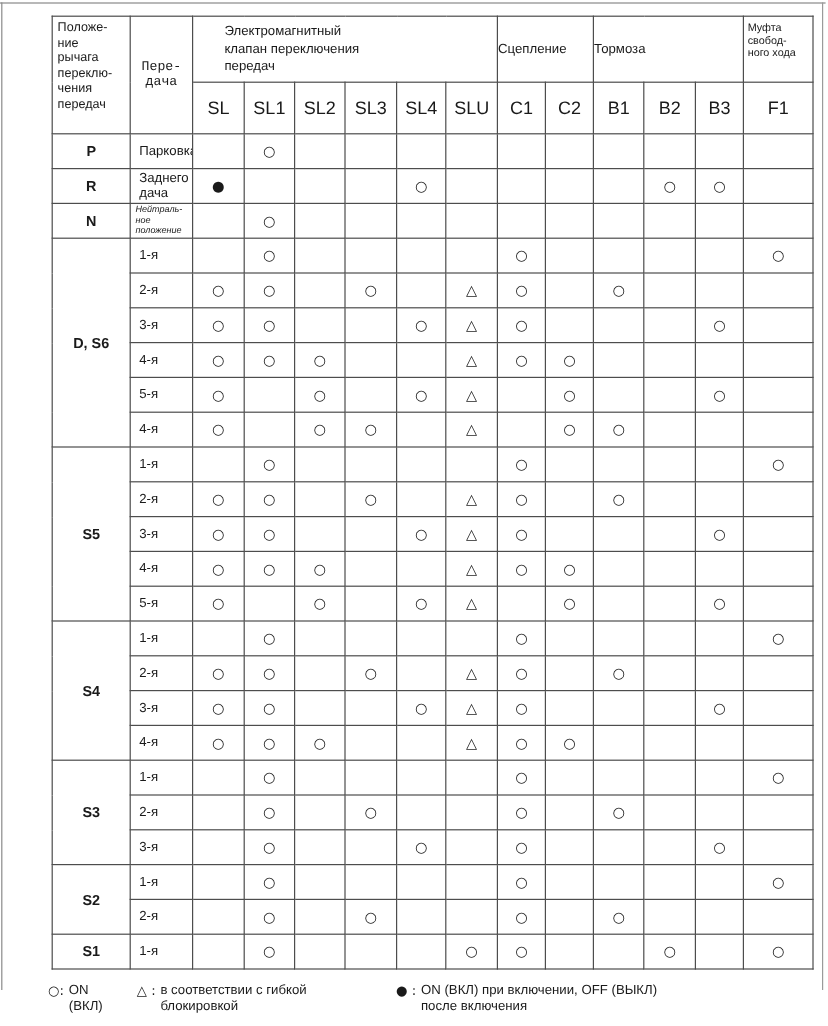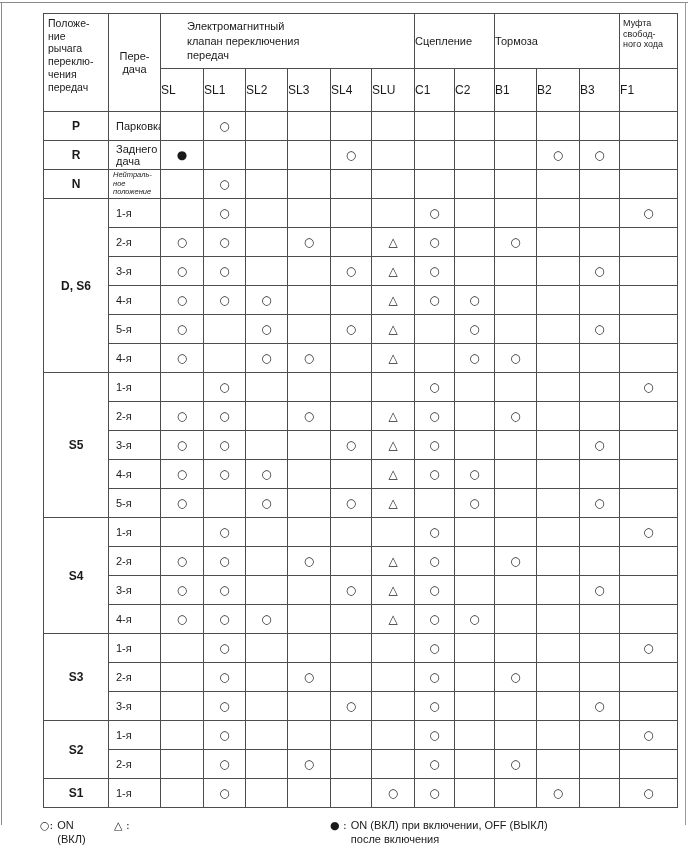--- a/index.html
+++ b/index.html
@@ -33,34 +33,35 @@
   th.poshead {
     vertical-align:top; text-align:left;
     padding:3px 2px 0 4px;
     font-size:10.5px; line-height:12.7px;
     white-space:pre-line;
   }
   th.gearhead {
     vertical-align:middle; text-align:center;
     font-size:11px; line-height:13px;
     white-space:pre-line;
+    font-family:Liberation Mono, monospace;
   }
   th.group { font-size:11px; vertical-align:middle; text-align:left; }
   th.group.solenoid { text-align:left; padding-left:26px; }
   th.group.solenoid .block {
     display:inline-block; text-align:left;
     white-space:pre-line; line-height:14.5px;
   }
   th.group.owc {
     font-size:9px; line-height:10.5px;
     text-align:left; vertical-align:top;
     padding:4px 0 0 3px;
     white-space:pre-line;
   }
-  th.code { font-size:12px; text-align:left; vertical-align:middle; }
+  th.code { font-size:15px; text-align:center; vertical-align:middle; }
 
   th.pos {
     font-size:12px; font-weight:bold;
     text-align:center; vertical-align:middle;
   }
   td.gear {
     font-size:11px; line-height:12px;
     text-align:left; vertical-align:middle;
     padding-left:7px;
     white-space:pre-line;
@@ -518,19 +519,21 @@
 </table>
 
 <div class="legend">
   <div class="legend-item li1">
     <span class="lsym">○:</span>
     <span class="ltext">ON
 (ВКЛ)</span>
   </div>
   <div class="legend-item li2">
     <span class="lsym">△ :</span>
+    <span class="ltext">в соответствии с гибкой
+блокировкой</span>
   </div>
   <div class="legend-item li3">
     <span class="lsym">● :</span>
     <span class="ltext">ON (ВКЛ) при включении, OFF (ВЫКЛ)
 после включения</span>
   </div>
 </div>
 
 </body></html>

